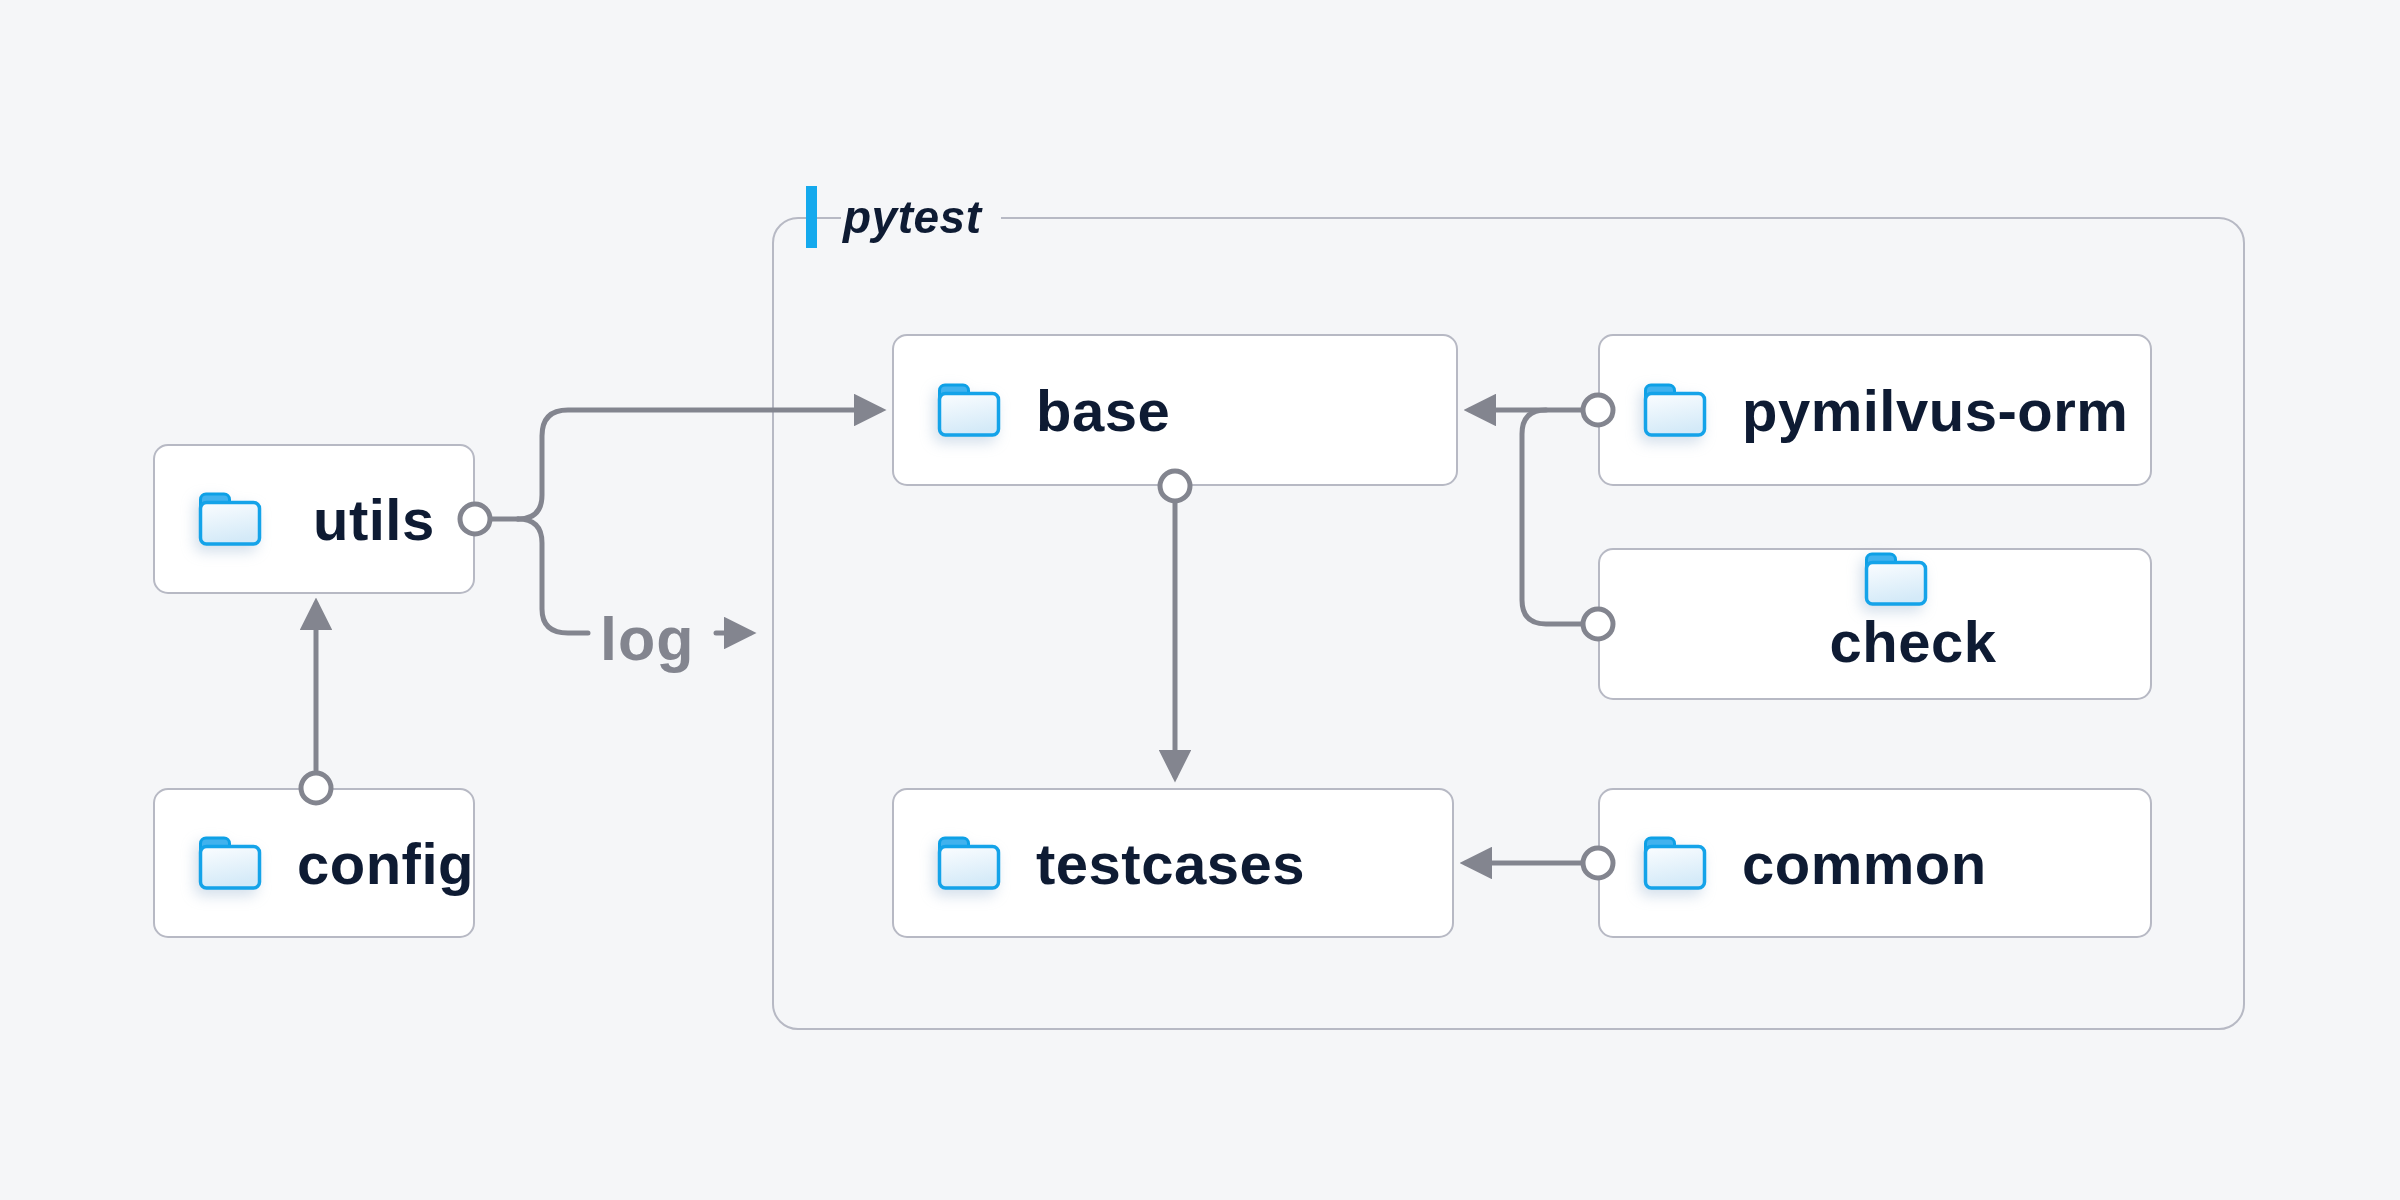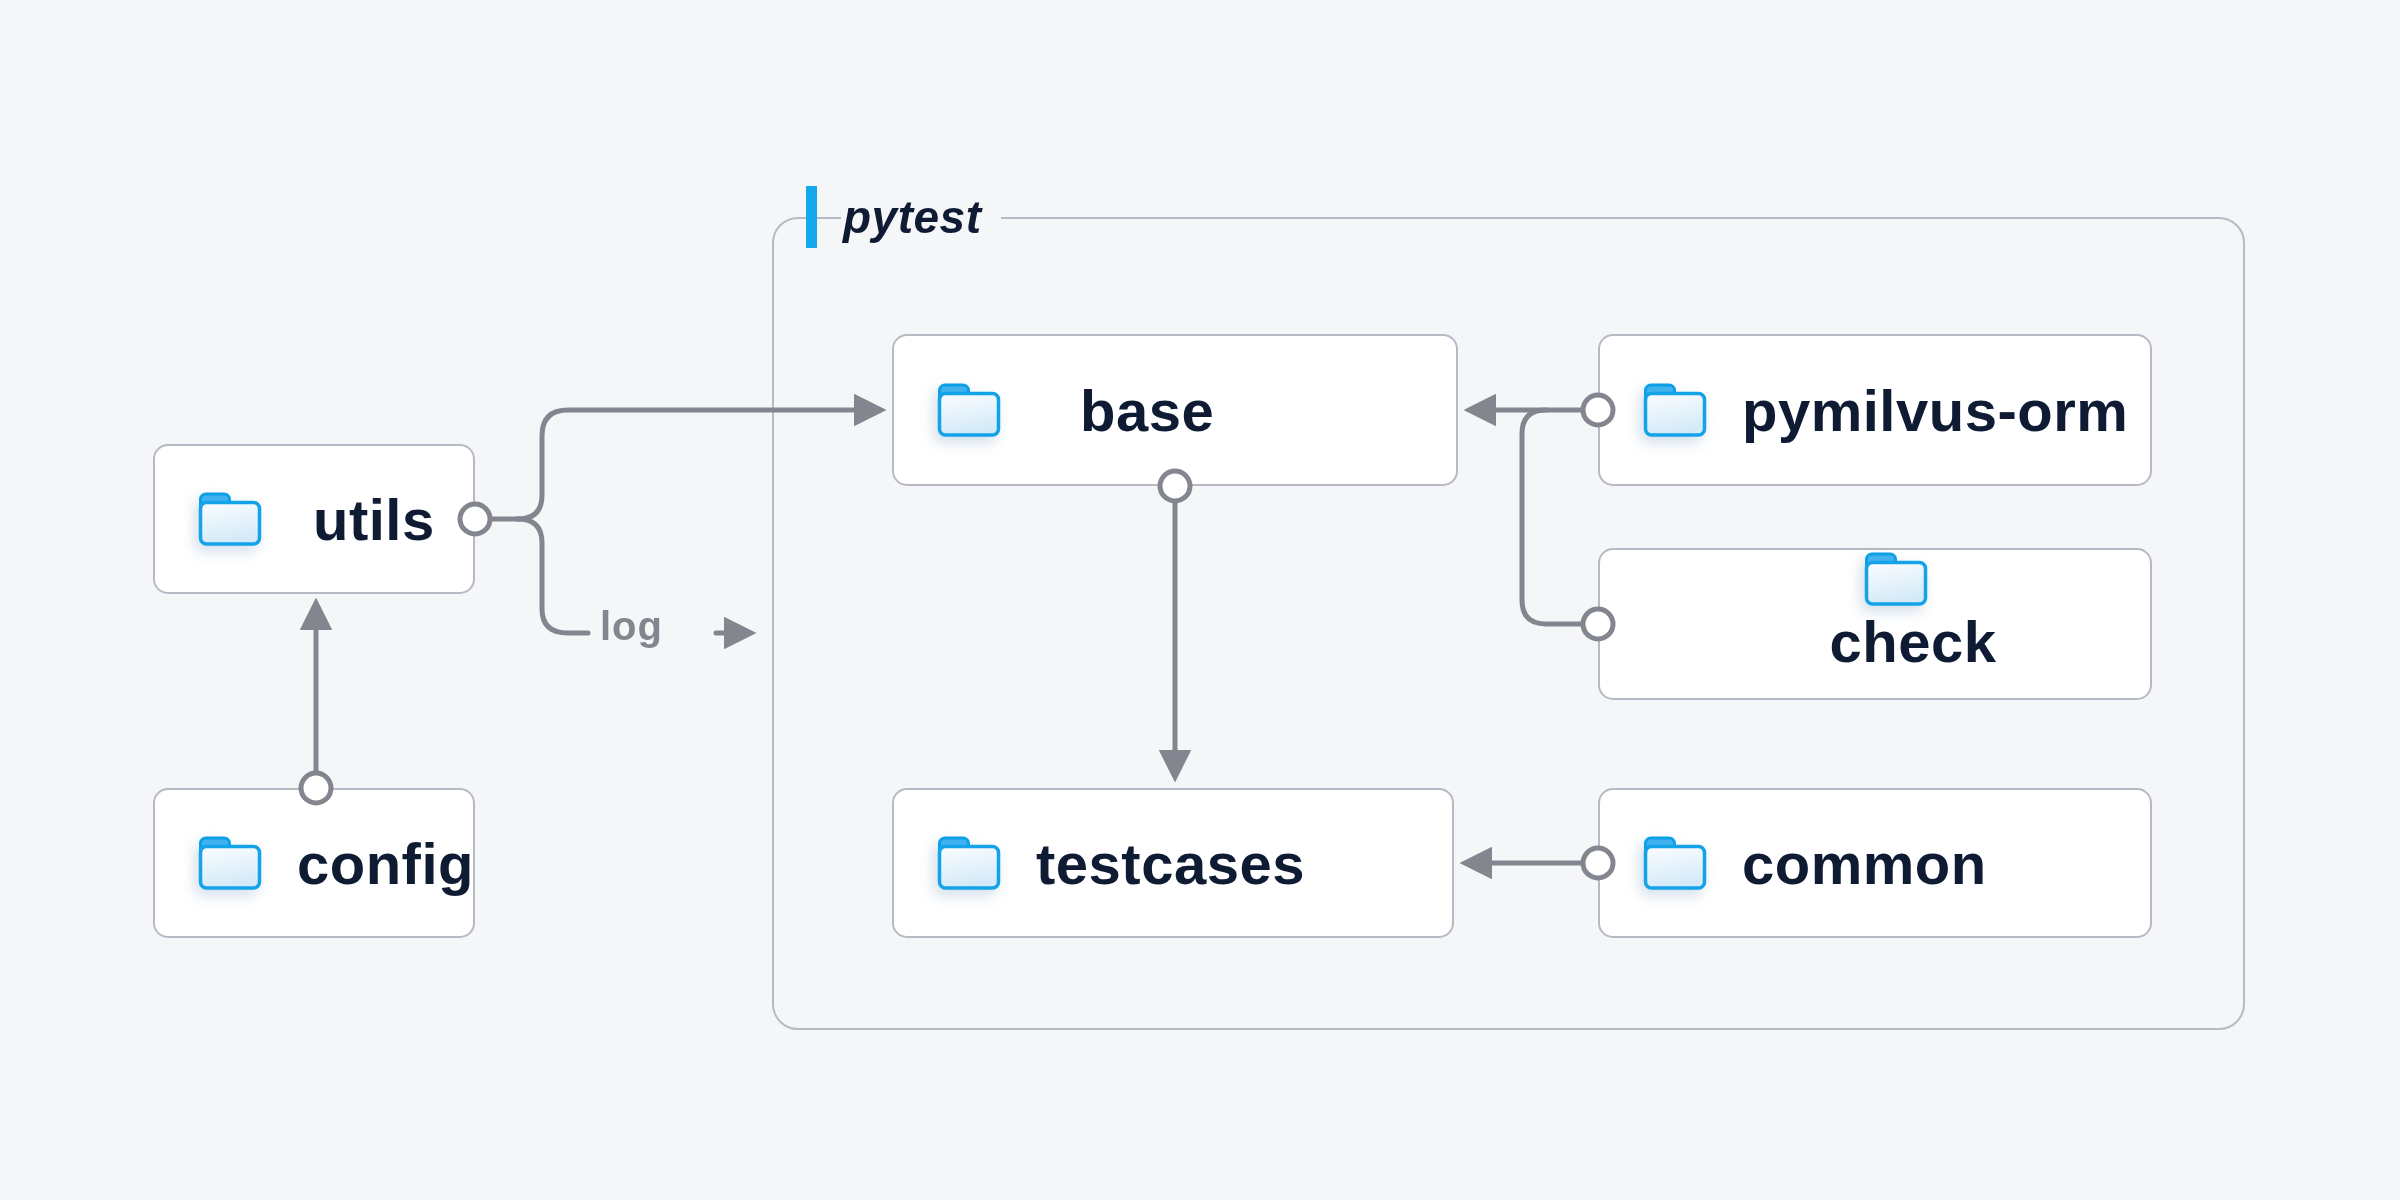--- a/index.html
+++ b/index.html
@@ -38,32 +38,32 @@
     padding-left:42px;z-index:3;
   }
   .node .label{
     font-size:58px;font-weight:700;color:#0e1b33;margin-left:34px;
     letter-spacing:0.5px;white-space:nowrap;
   }
   .folder{width:66px;height:58px;flex:0 0 auto;
     filter:drop-shadow(-4px 6px 7px rgba(110,150,190,0.30));}
   #n-utils{left:153px;top:444px;width:322px;height:150px;gap:16px;}
   #n-config{left:153px;top:788px;width:322px;height:150px;}
-  #n-base{left:892px;top:334px;width:566px;height:152px;gap:44px;}
+  #n-base{left:892px;top:334px;width:566px;height:152px;}
   #n-pymilvus{left:1598px;top:334px;width:554px;height:152px;}
   #n-check{left:1598px;top:548px;width:554px;height:152px;flex-direction:column;}
   #n-testcases{left:892px;top:788px;width:562px;height:150px;}
   #n-common{left:1598px;top:788px;width:554px;height:150px;}
   
   .overlay{position:absolute;left:0;top:0;width:2400px;height:1200px;
     z-index:5;pointer-events:none;}
   
   .edge-label{
     position:absolute;left:600px;top:604px;z-index:6;
-    font-size:40px;font-weight:700;color:#83858f;letter-spacing:1px;
+    font-size:61px;font-weight:700;color:#83858f;letter-spacing:1px;
   }
   .hidden-defs{position:absolute;width:0;height:0;}
 </style>
 </head>
 <body>
 
 <svg class="hidden-defs" aria-hidden="true">
   <defs>
     <linearGradient id="folderGrad" x1="0" y1="0" x2="0.25" y2="1">
       <stop offset="0" stop-color="#fbfdff"></stop>

